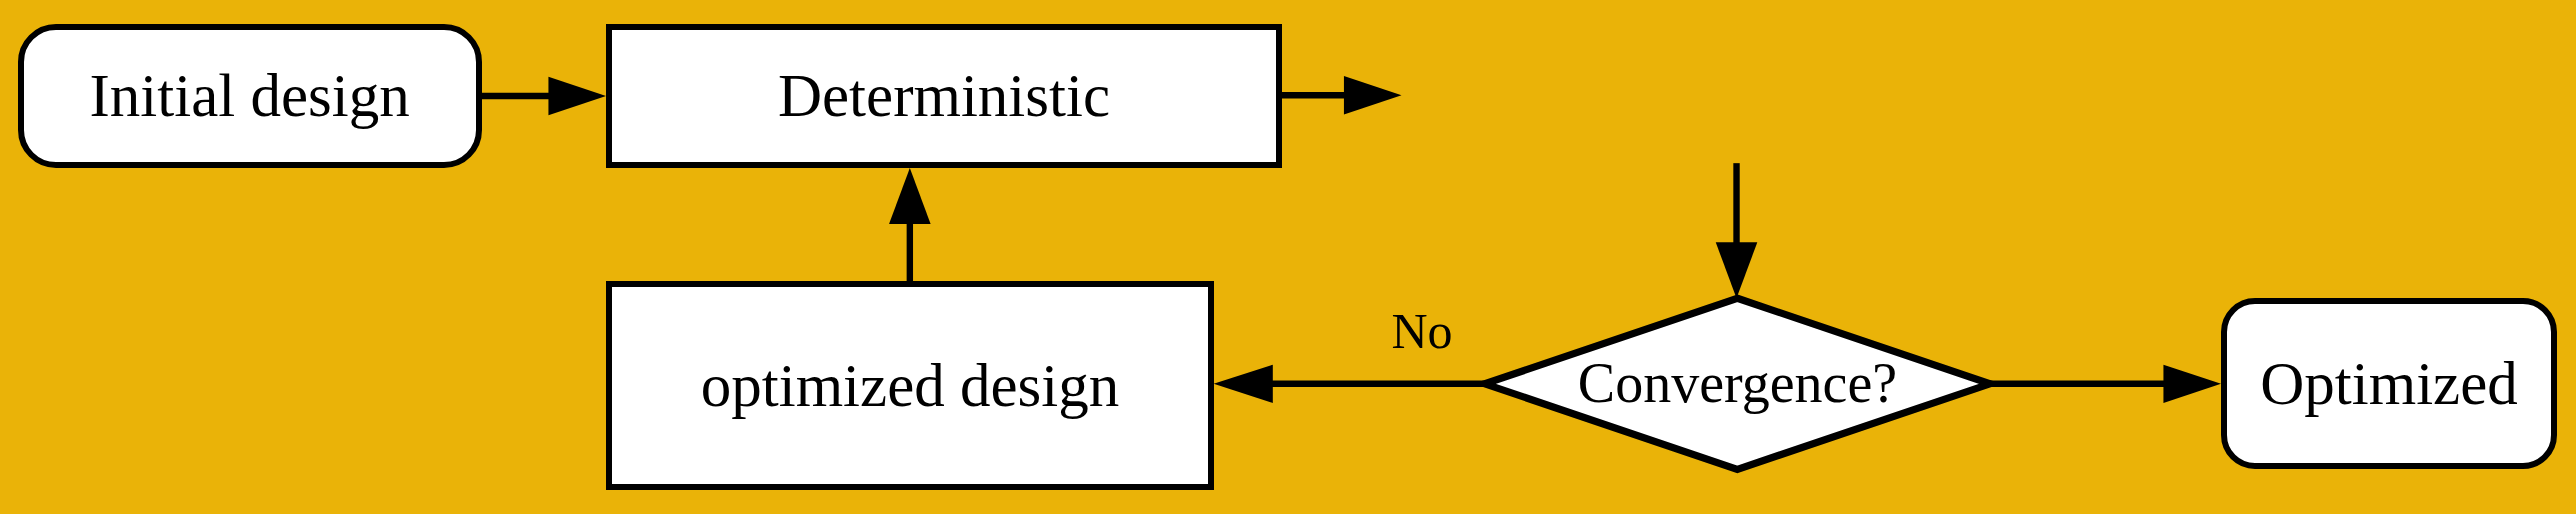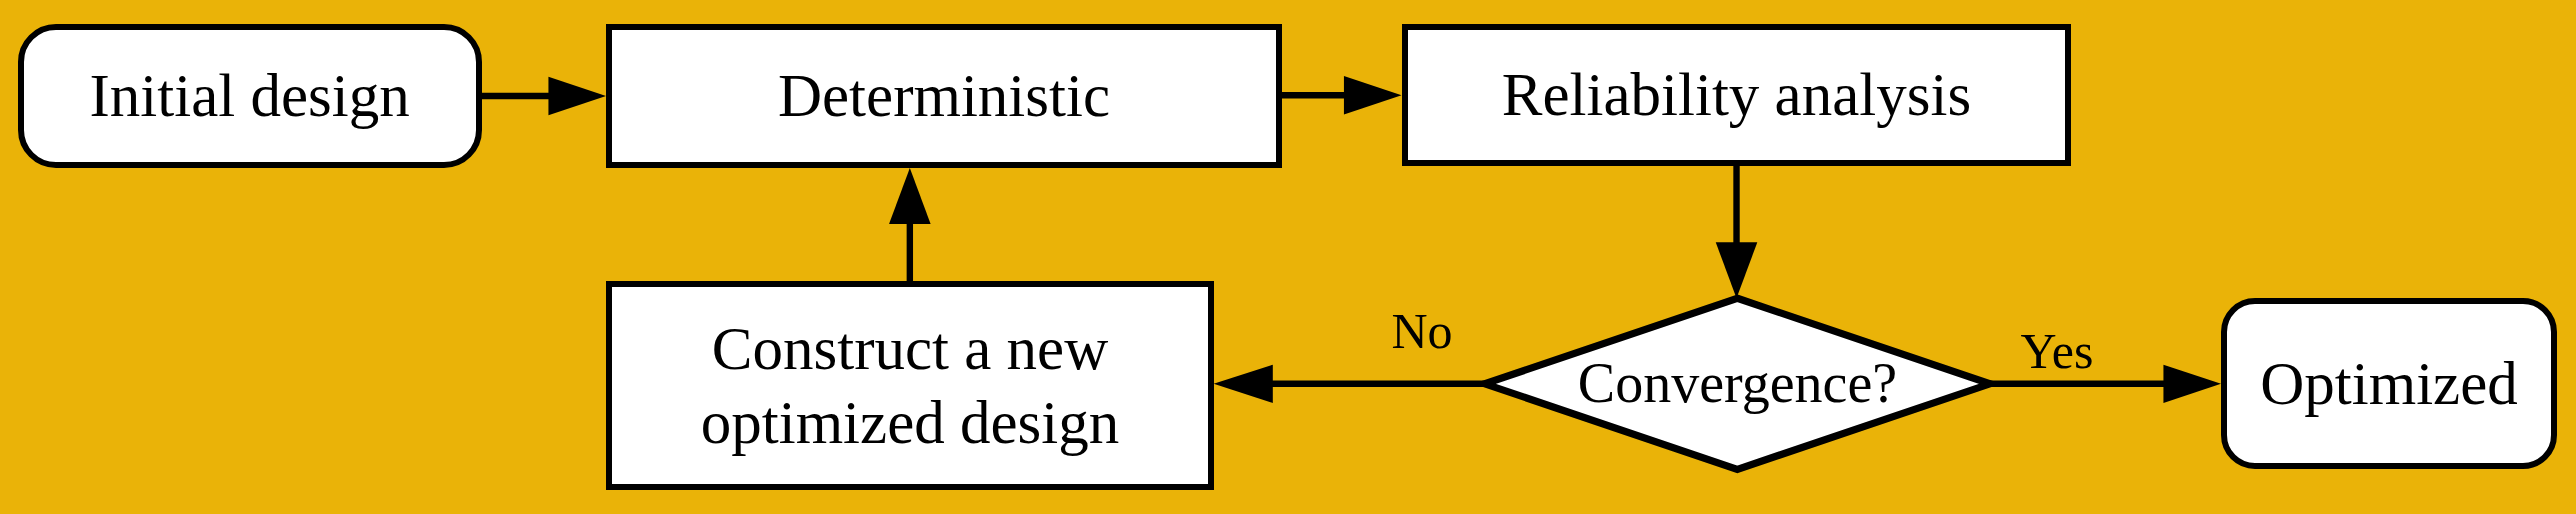--- a/index.html
+++ b/index.html
@@ -99,33 +99,28 @@
   </svg>
 
   <div class="node rounded-lg" id="node-initial" style="left:17.6px; top:24px; width:464px; height:144px;">
     <span class="line">Initial design</span>
   </div>
 
   <div class="node" id="node-deterministic" style="left:606px; top:24px; width:676px; height:144px;">
     <span class="line">Deterministic</span>
   </div>
 
-  <div class="node" id="node-reliability" style="left:1402px; top:24px; width:669px; height:142px;">
-    <span class="line">Reliability analysis</span>
-  </div>
 
   <div class="node" id="node-construct" style="left:606px; top:281px; width:608px; height:209px;">
-    <span class="line">Construct a new</span>
     <span class="line">optimized design</span>
   </div>
 
   <div id="label-convergence" style="left:1485px; top:353px; width:505px;">Convergence?</div>
 
   <div class="floating-label" id="label-no" style="left:1358px; top:301px; width:128px;">No</div>
 
-  <div class="floating-label" id="label-yes" style="left:1977px; top:321px; width:160px;">Yes</div>
 
   <div class="node rounded-sm" id="node-optimized" style="left:2221px; top:298px; width:336px; height:171px;">
     <span class="line">Optimized</span>
   </div>
 
 </div>
 
 
 </body></html>

